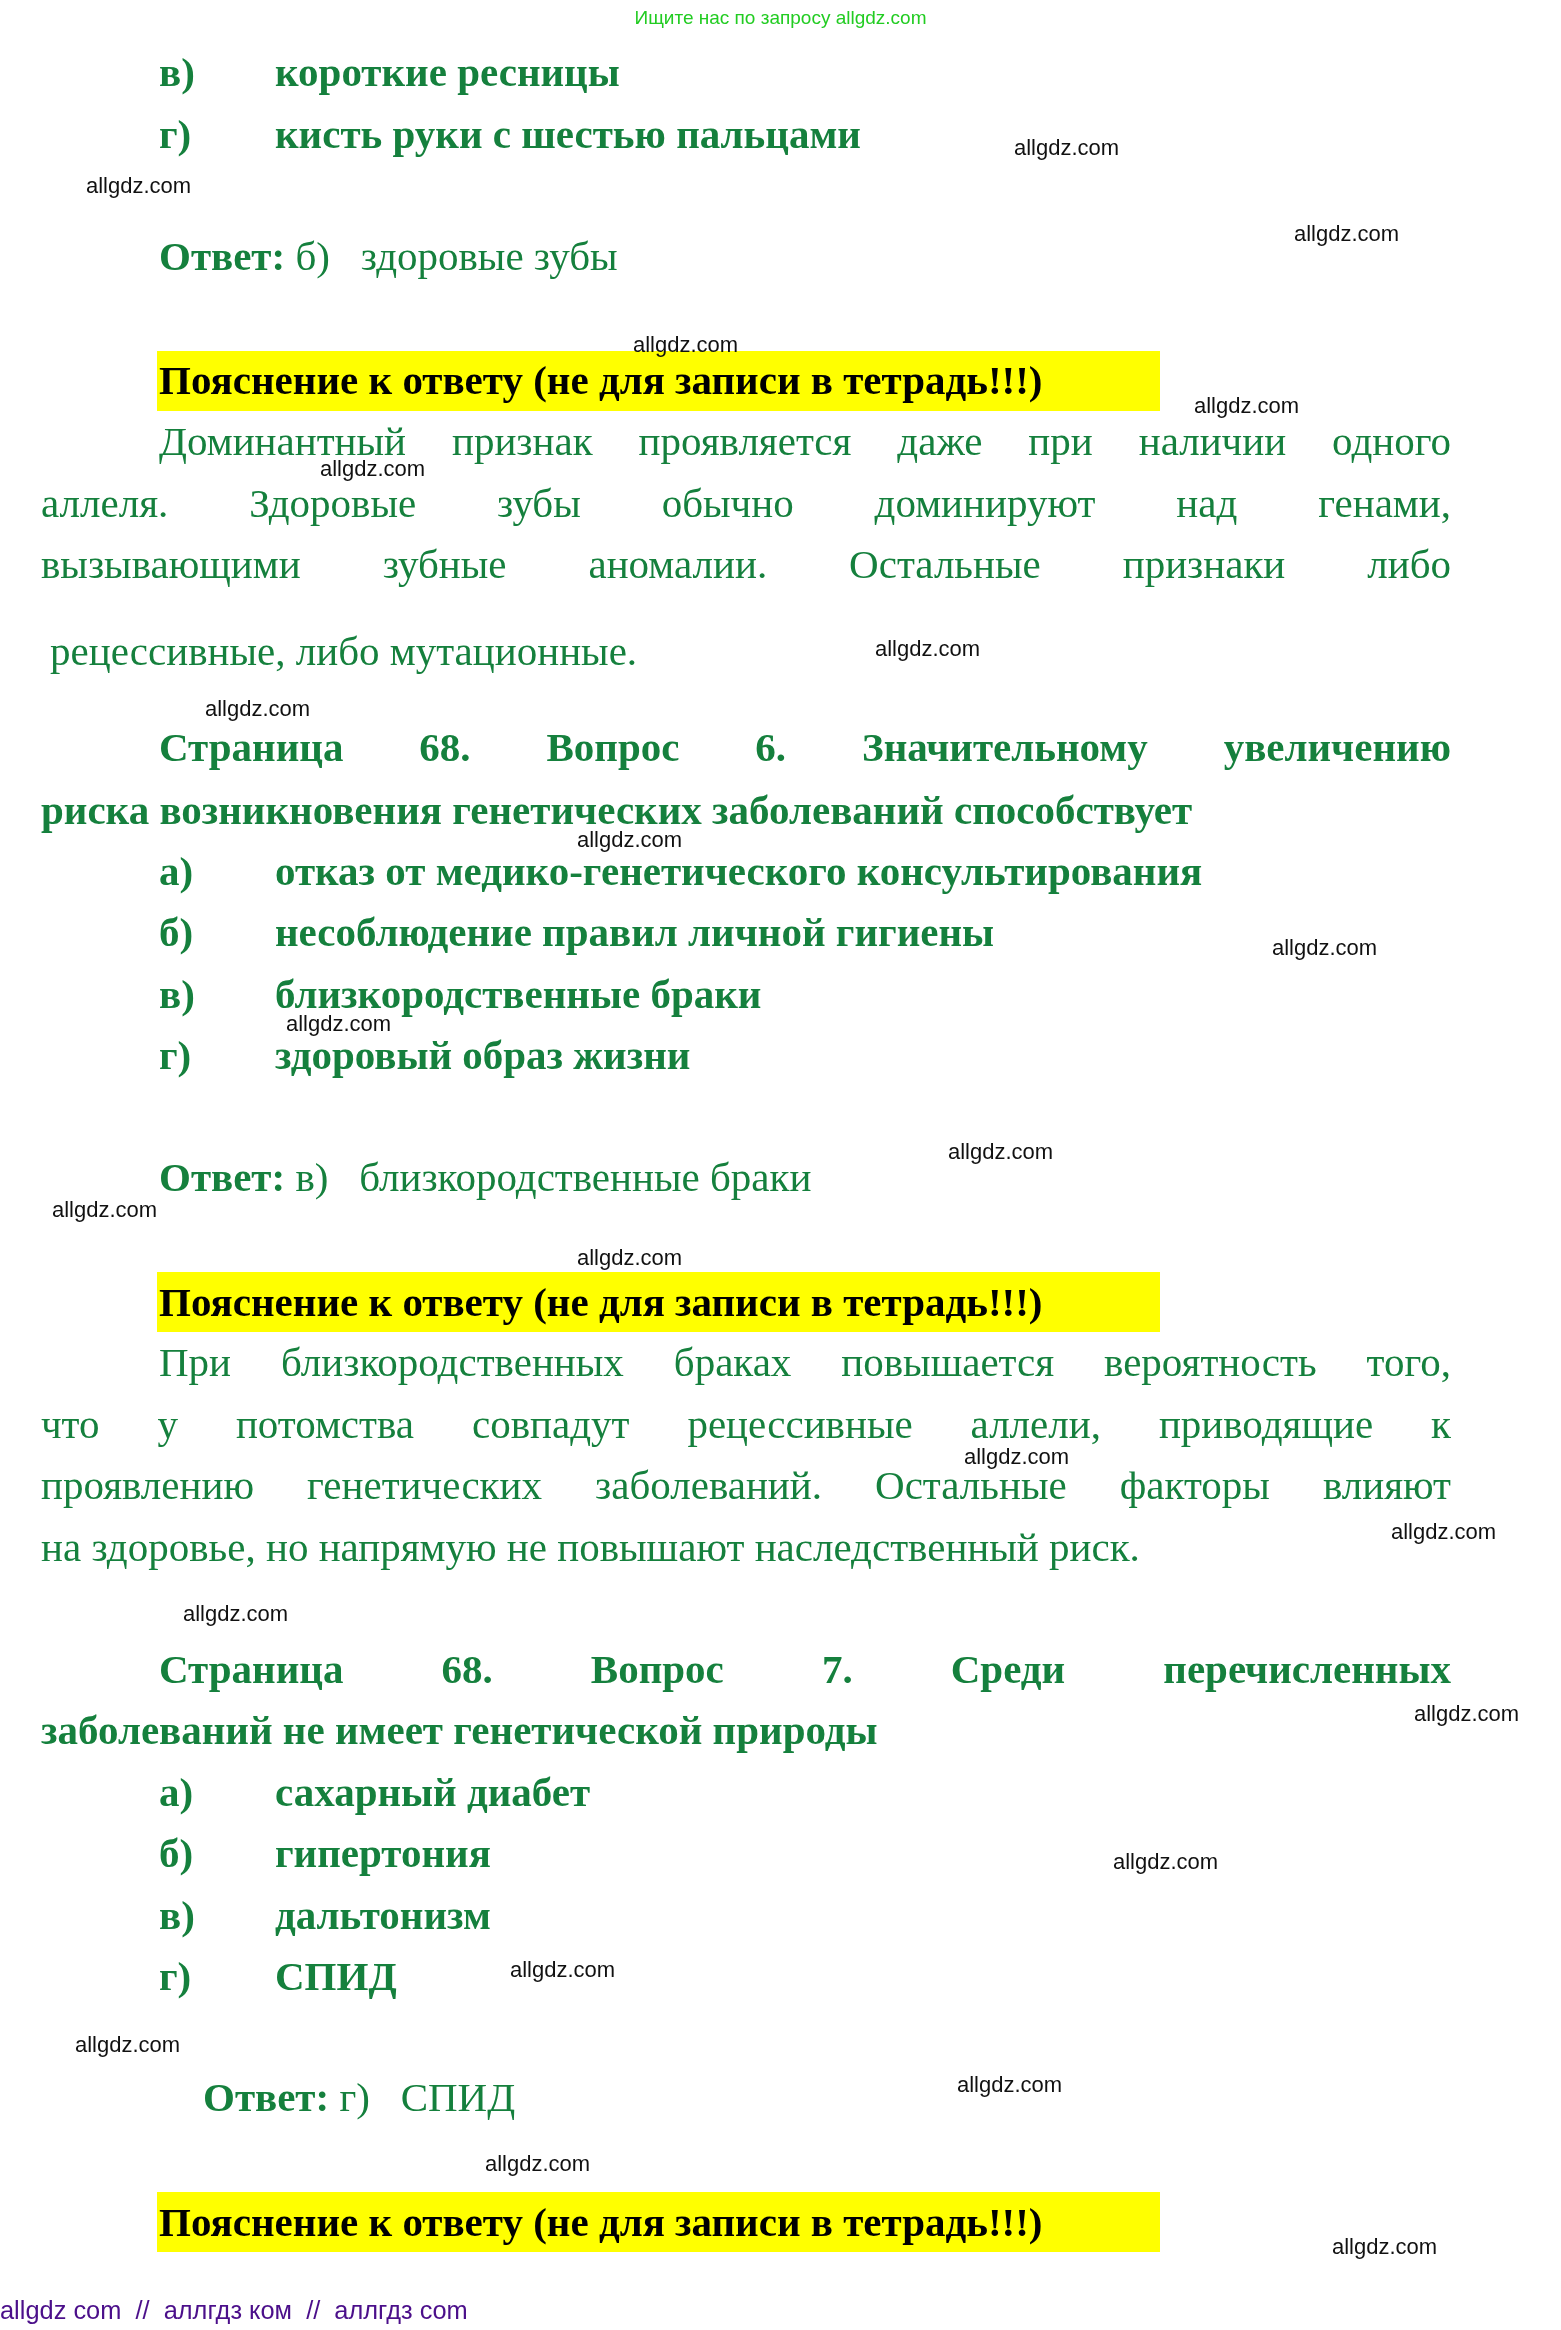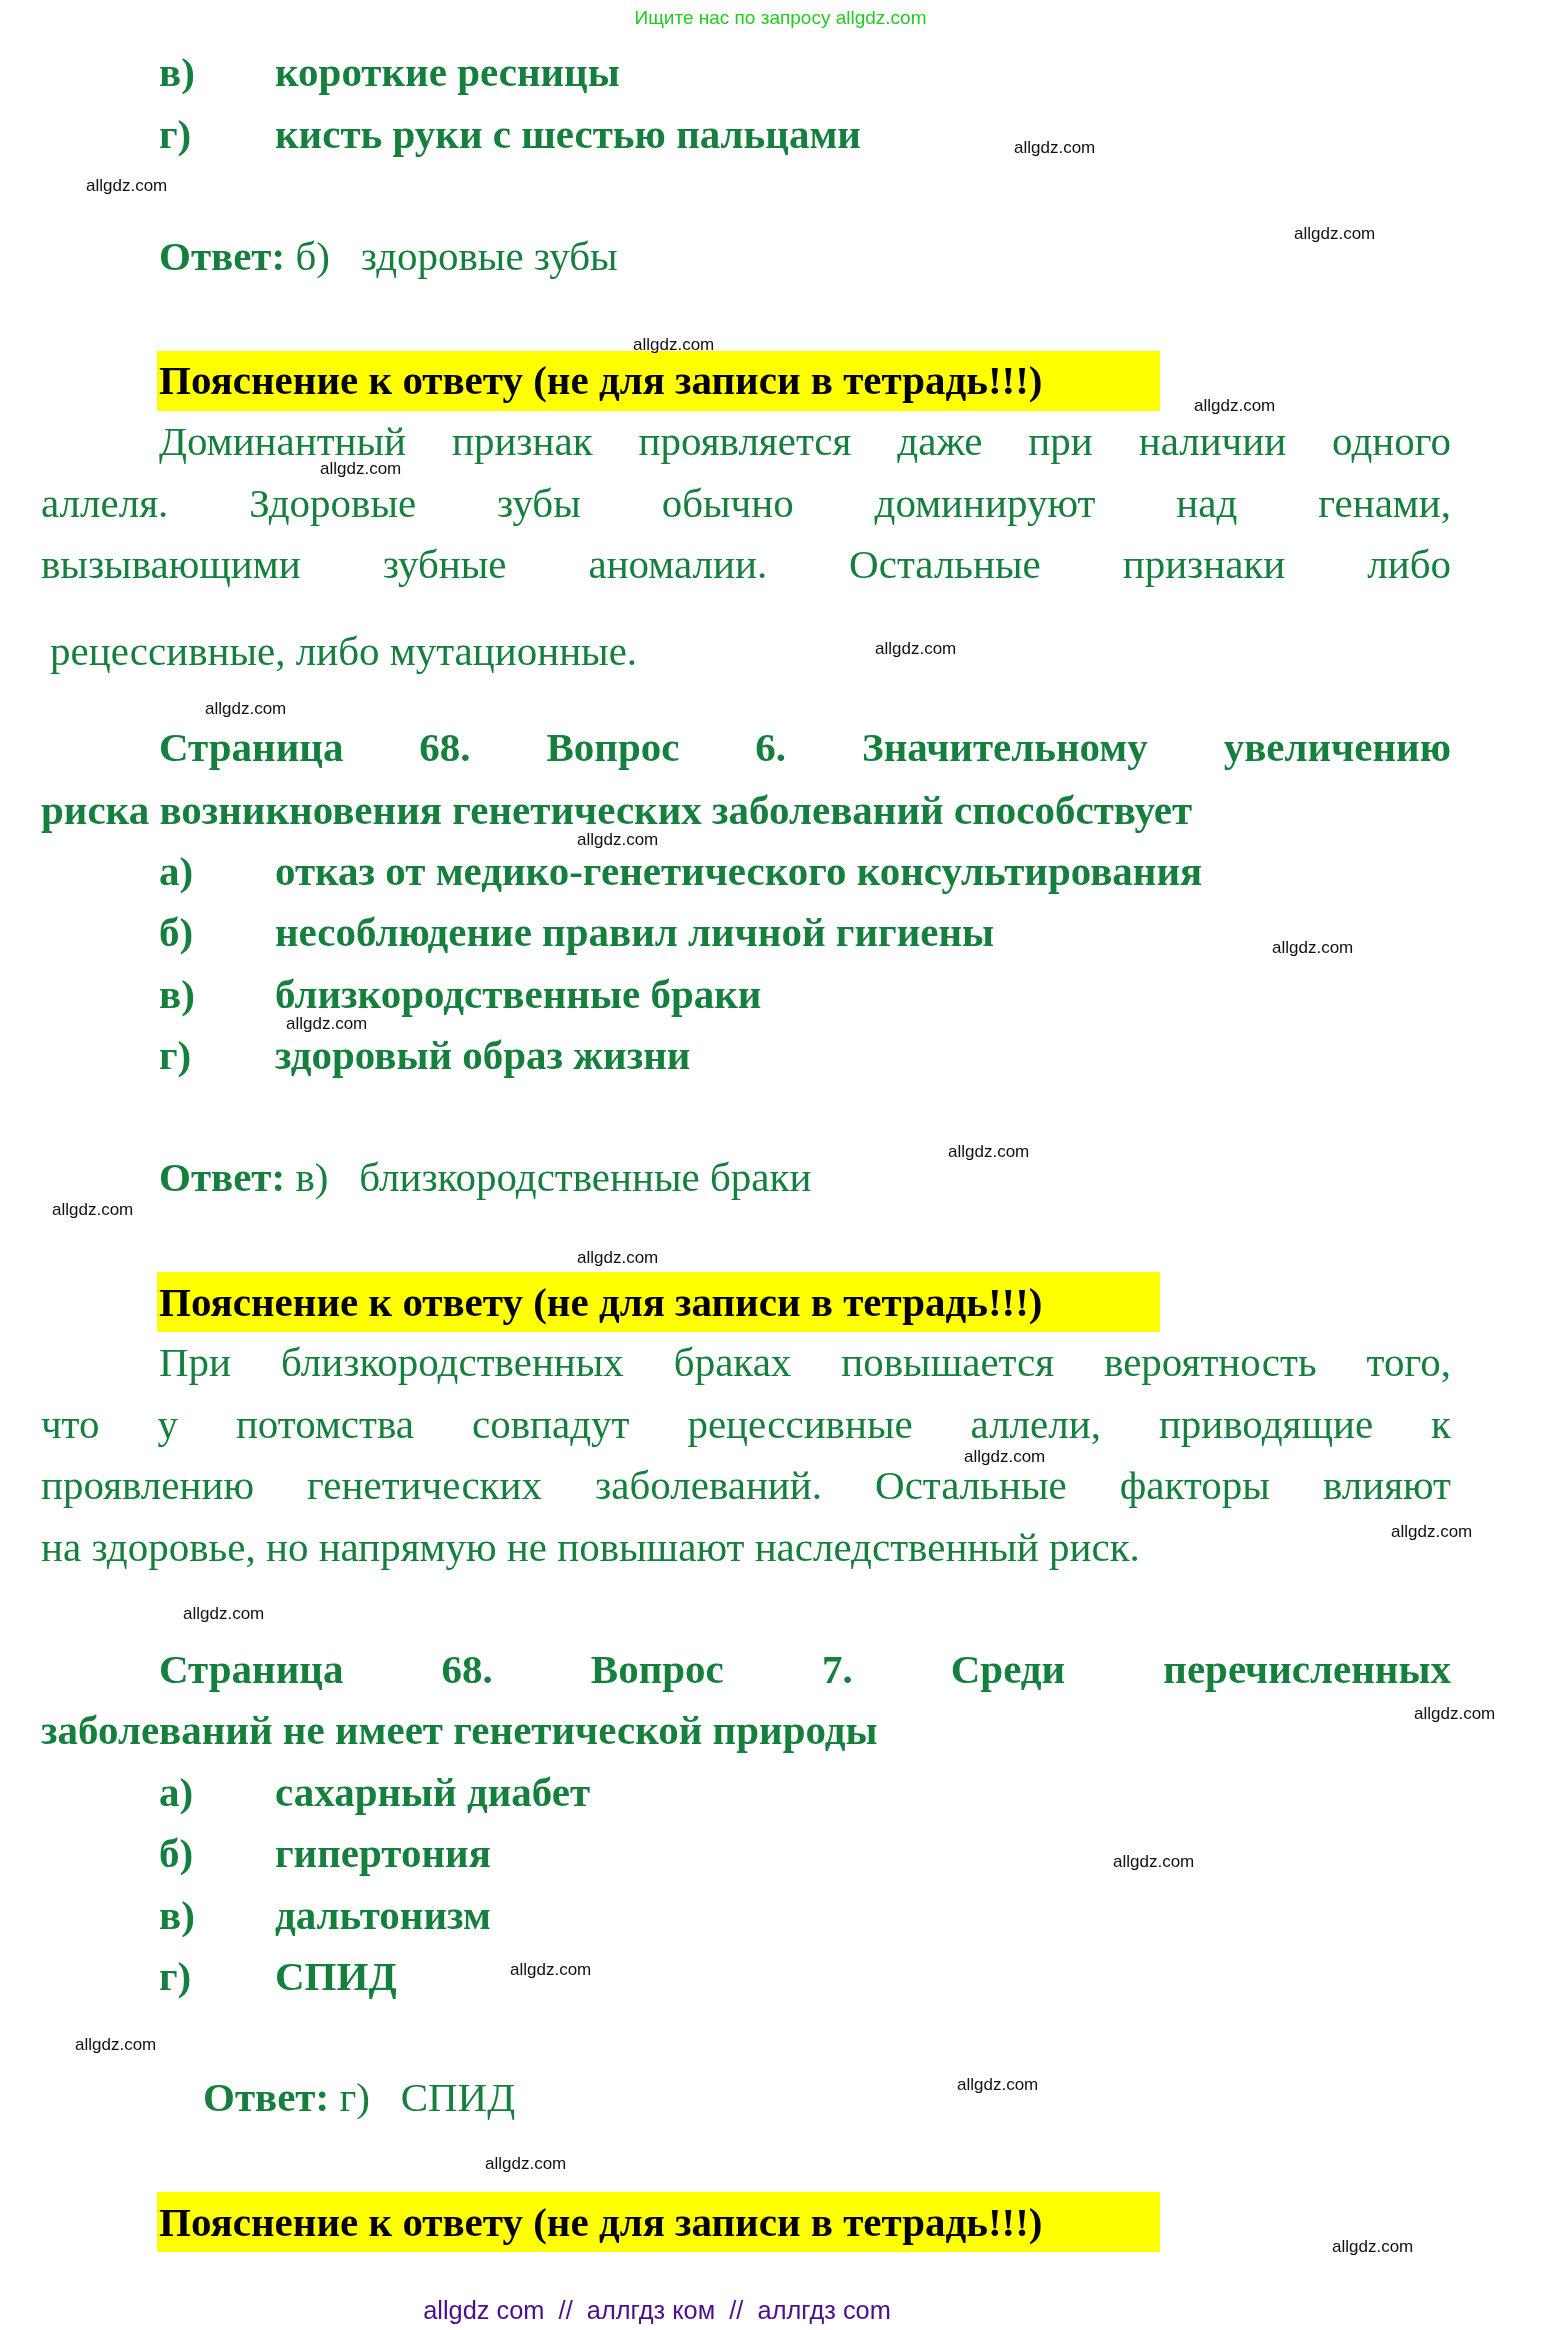--- a/index.html
+++ b/index.html
@@ -33,38 +33,38 @@
       font-family: "Liberation Serif", "DejaVu Serif", serif;
       font-weight: bold;
       font-size: 41px;
       line-height: 48px;
       white-space: nowrap;
       color: #000;
     }
     .wm {
       position: absolute;
       font-family: "Liberation Sans", "DejaVu Sans", sans-serif;
-      font-size: 17px;
+      font-size: 22px;
       line-height: 25.4px;
       color: #111111;
       white-space: nowrap;
     }
     .top-banner {
       position: absolute;
       top: 1.6px; left: 0; width: 1561px;
       text-align: center;
       font-family: "Liberation Sans", "DejaVu Sans", sans-serif;
       font-size: 19px;
       line-height: 32px;
       color: #22cc22;
     }
     .footer {
       position: absolute;
       top: 2294px; left: 0; width: 1314px;
-      text-align: center;
+      text-align: left;
       font-family: "Liberation Sans", "DejaVu Sans", sans-serif;
       font-size: 25.4px;
       line-height: 32px;
       color: #4b0f8a;
       white-space: pre;
     }
     .answer-label { font-weight: bold; }
     .answer-rest { font-weight: normal; }
   </style>
 </head>

